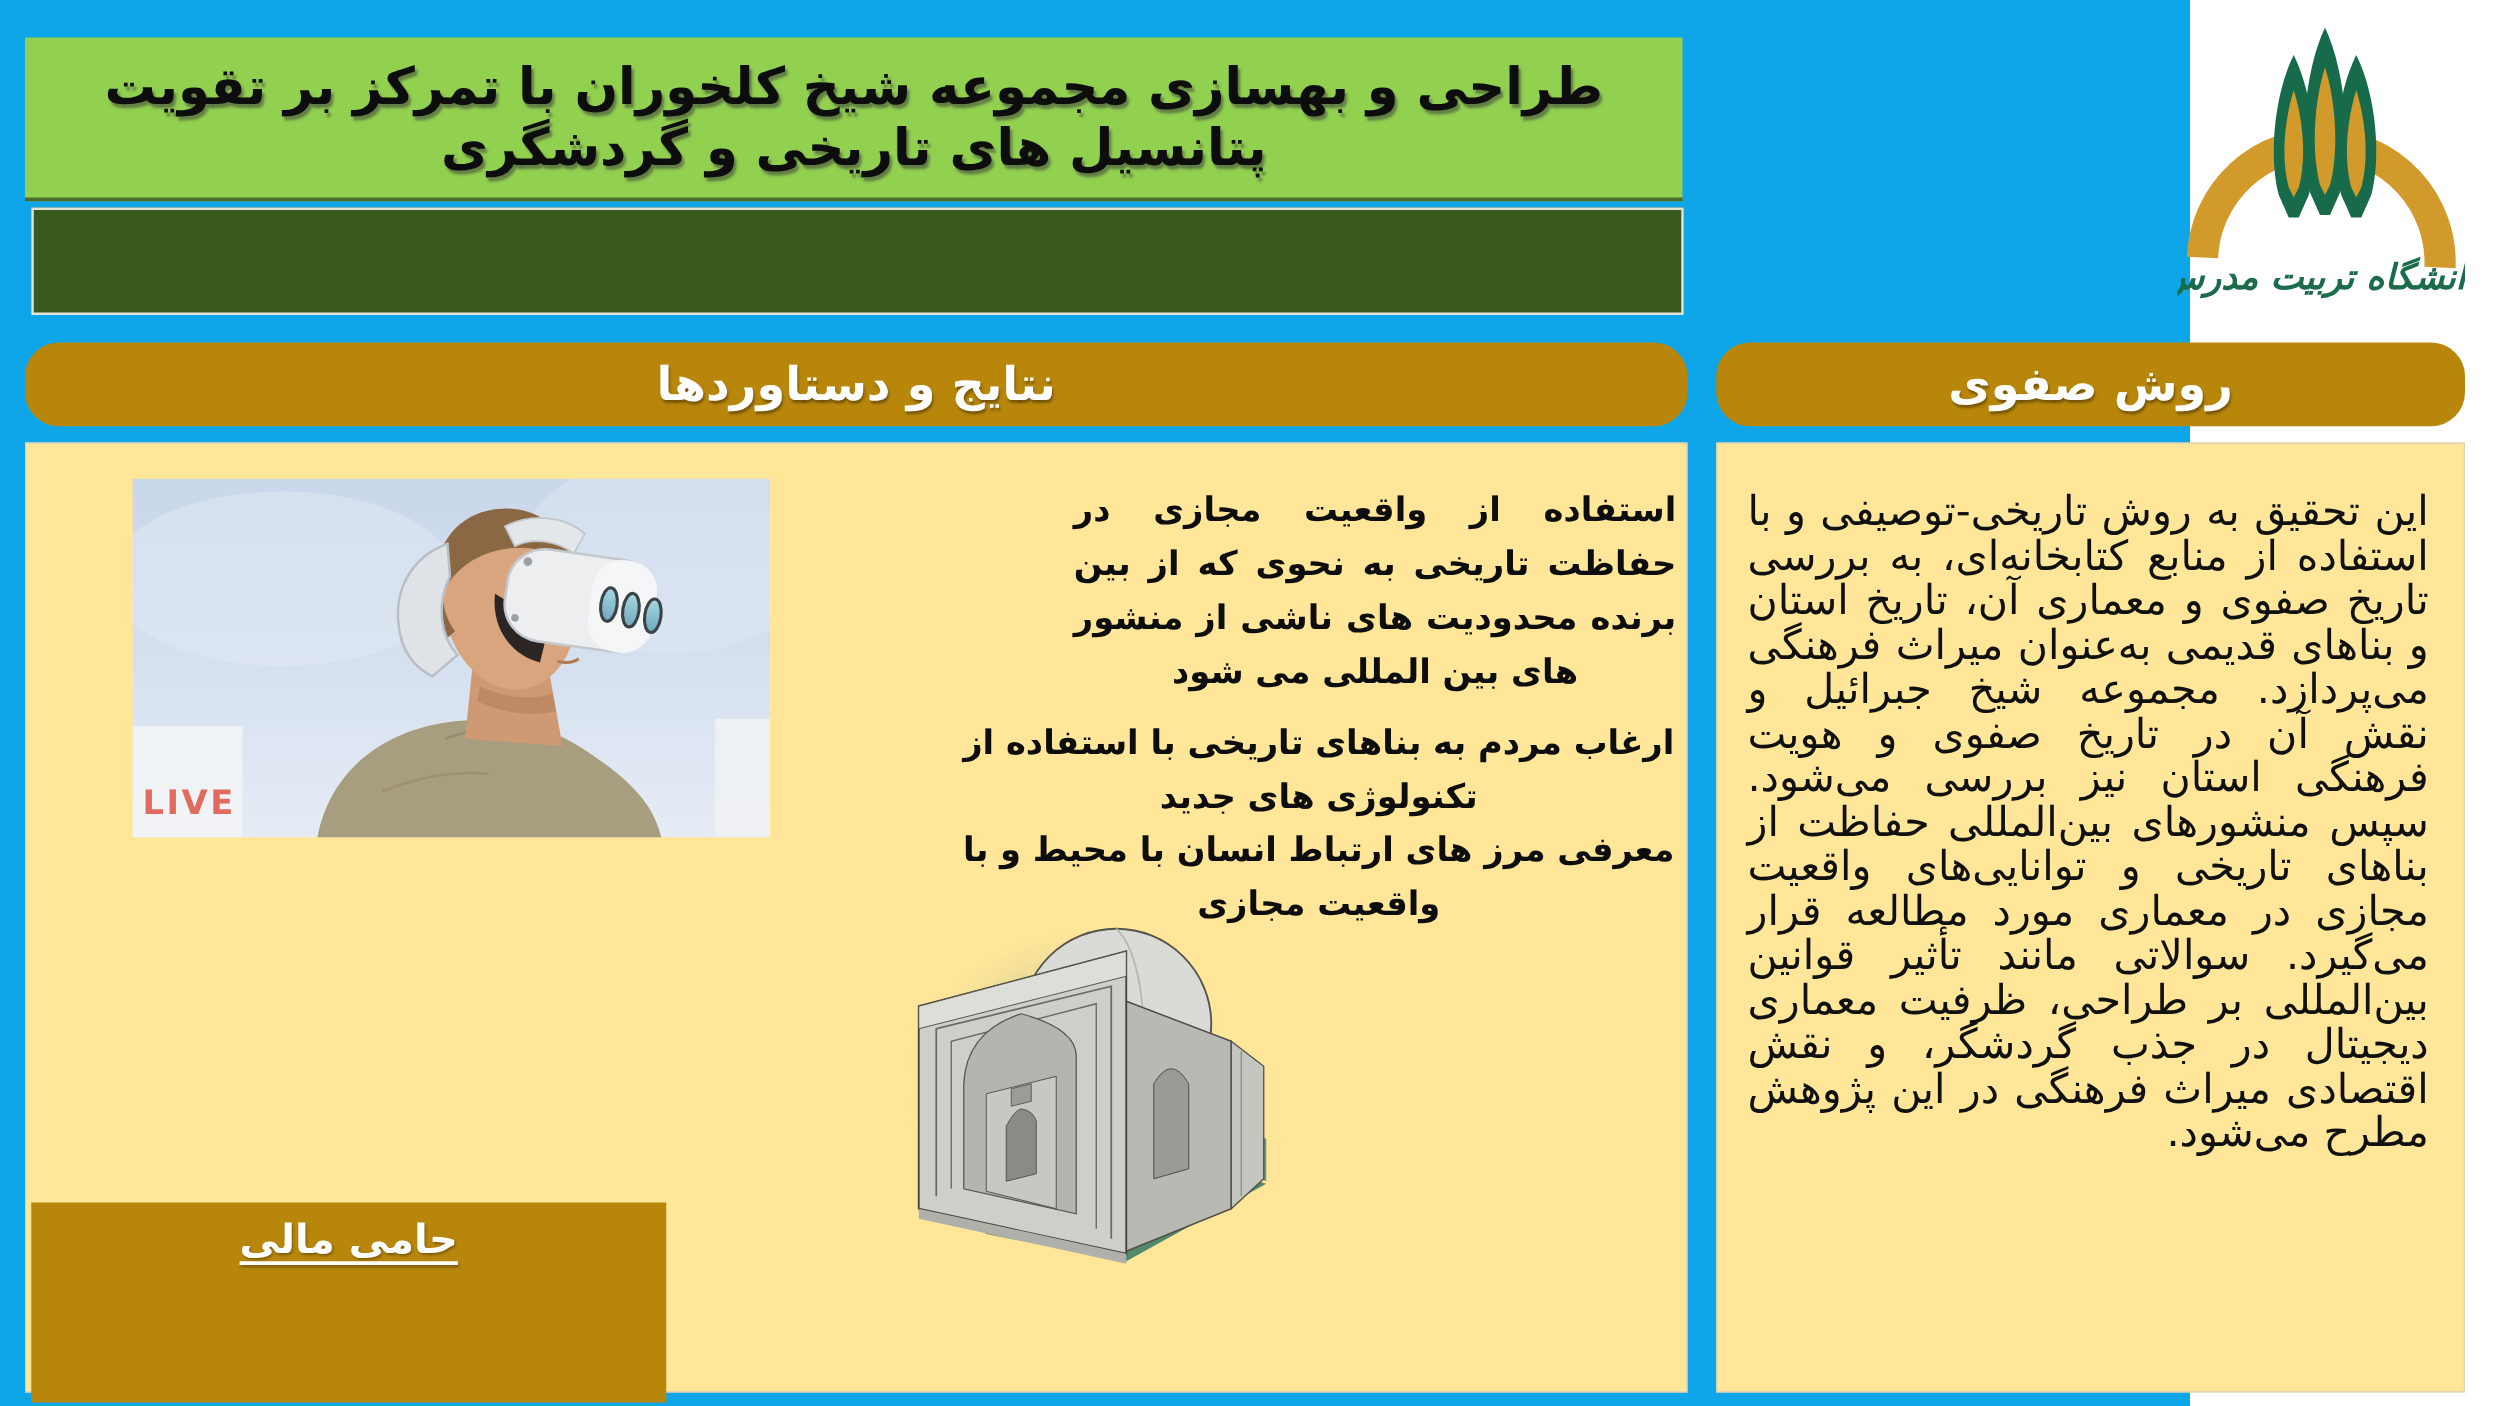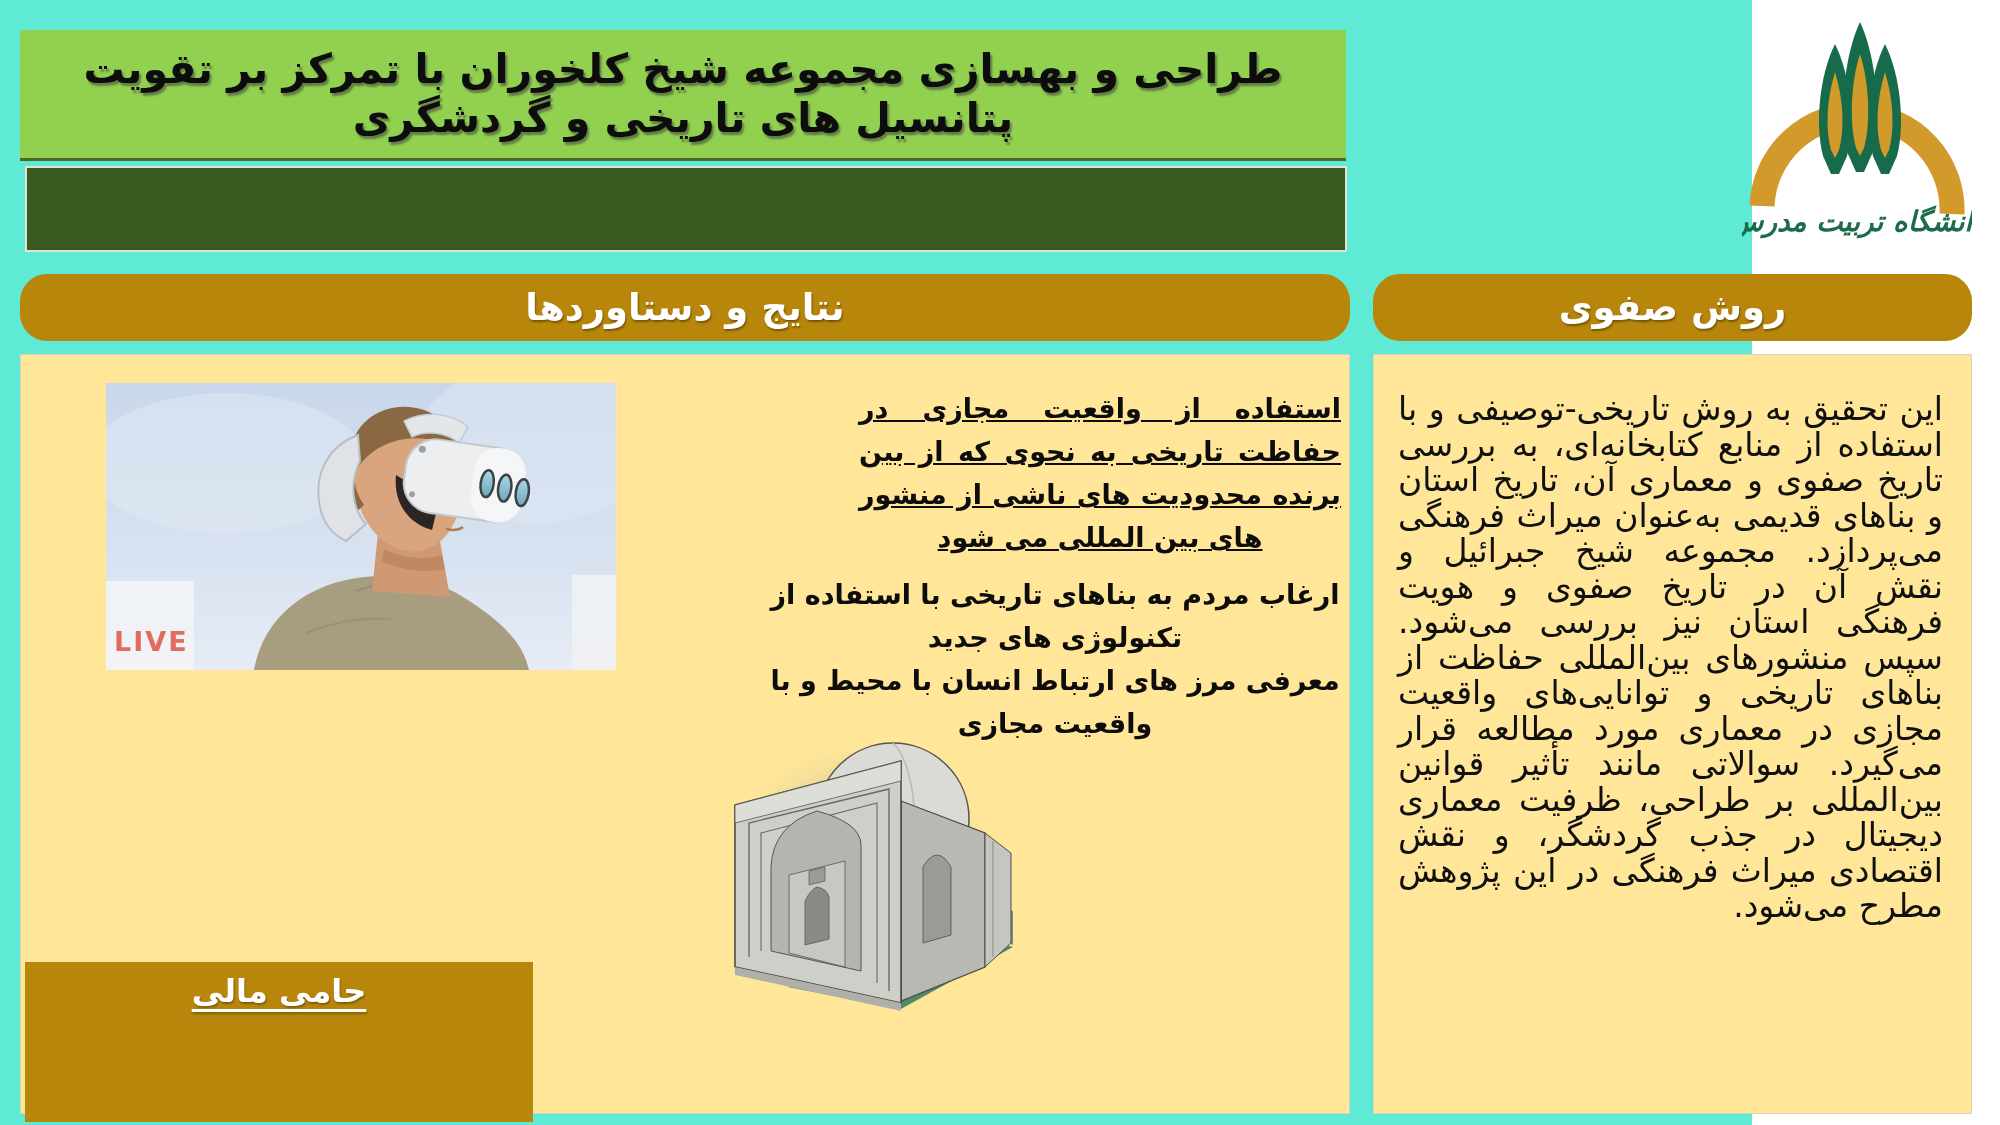--- a/index.html
+++ b/index.html
@@ -1,17 +1,17 @@
 <!DOCTYPE html>
 <html lang="fa"><head>
 <meta charset="utf-8">
 <style>
   html,body{margin:0;padding:0;}
   body{width:2000px;height:1125px;background:#ffffff;font-family:"DejaVu Sans",sans-serif;overflow:hidden;}
-  .poster{position:relative;width:1752px;height:1125px;background:#5eead4;}
+  .poster{position:relative;width:1752px;height:1125px;background:#0ea5e9;}
 
   
   .title-band{
     position:absolute;left:20px;top:30px;width:1326px;height:128px;
     background:#92d050;border-bottom:3px solid #4c6b28;
     display:flex;align-items:center;justify-content:center;
   }
   .title-band .title-text{
     direction:rtl;color:#0d0d0d;font-weight:bold;font-size:41px;line-height:1.2;
     text-align:center;padding:0 30px;
@@ -41,21 +41,21 @@
     box-sizing:border-box;
   }
   .panel.left{left:20px;width:1330px;}
   .panel.right{left:1373px;width:599px;}
 
   
   .vr-photo{position:absolute;left:85px;top:28px;width:510px;height:287px;}
   .results-para1{
     position:absolute;left:838px;top:32px;width:482px;
     direction:rtl;text-align:justify;text-align-last:center;
-    font-weight:bold;font-size:27px;line-height:43px;color:#0d0d0d;text-decoration:underline;
+    font-weight:bold;font-size:27px;line-height:43px;color:#0d0d0d;
   }
   .results-para2{
     position:absolute;left:742px;top:218px;width:584px;
     direction:rtl;text-align:center;
     font-weight:bold;font-size:27px;line-height:43px;color:#0d0d0d;
   }
   .results-para2 .finding{margin:0;}
   .building-render{position:absolute;left:672px;top:350px;width:332px;height:320px;}
 
   .sponsor-box{

